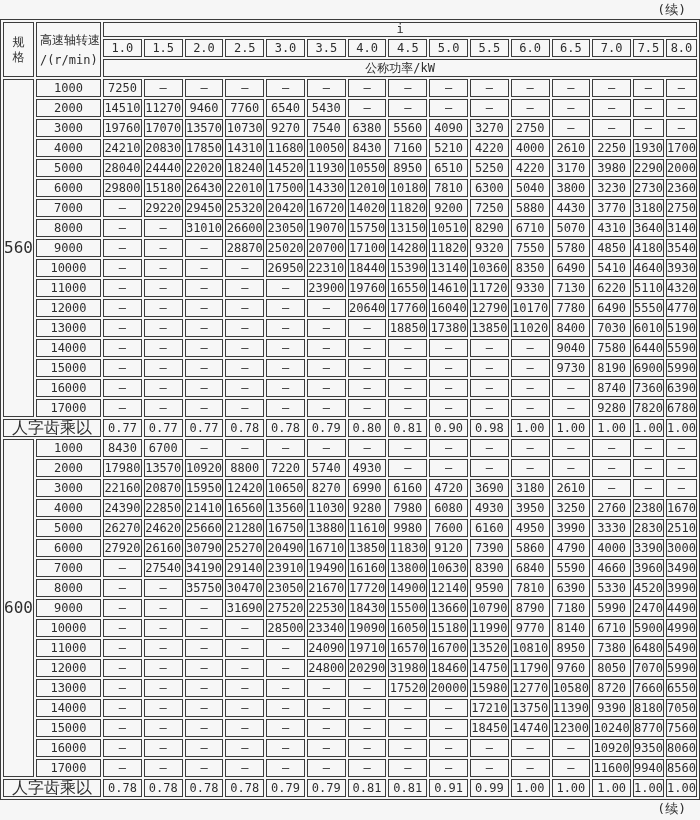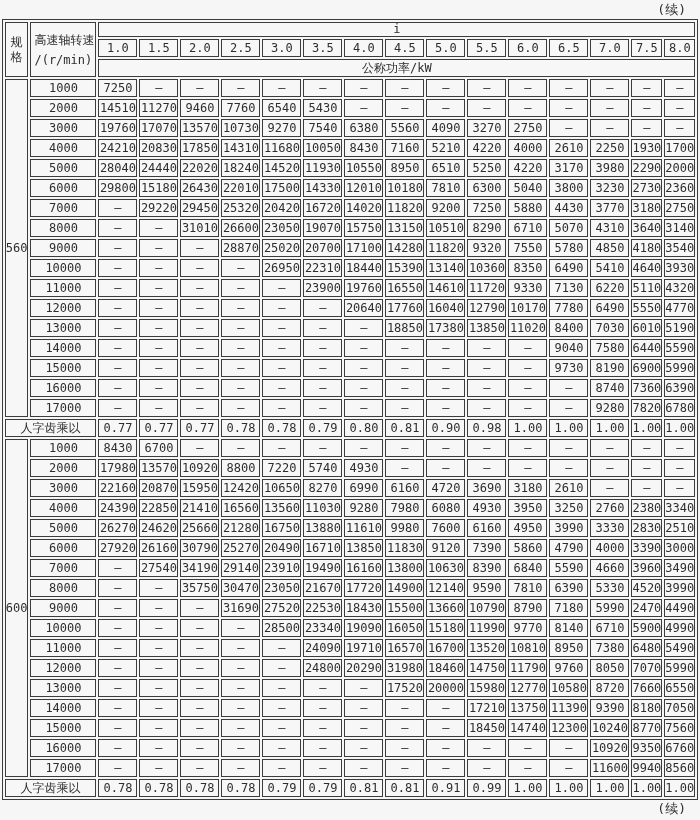--- a/index.html
+++ b/index.html
@@ -45,22 +45,22 @@
     font-size: 12px;
   }
   th.speed-h {
     white-space: pre-line;
     text-align: left;
     padding-left: 3px;
     line-height: 20px;
     font-size: 12px;
   }
   th.i-h { height: 13px; line-height: 13px; }
-  td.spec-cell { font-size: 12px; }
-  td.mult-label { font-size: 12px; }
+  td.spec-cell { font-size: 16px; }
+  td.mult-label { font-size: 16px; }
   td.val, td.speed-cell, th.ratio { font-size: 12px; }
 </style>
 </head>
 <body>
 
 <div>
   <div class="cont-note top">(续)</div>
 
   <table class="power-table">
     <colgroup id="cols">
@@ -501,21 +501,21 @@
           <td class="val">13560</td>
           <td class="val">11030</td>
           <td class="val">9280</td>
           <td class="val">7980</td>
           <td class="val">6080</td>
           <td class="val">4930</td>
           <td class="val">3950</td>
           <td class="val">3250</td>
           <td class="val">2760</td>
           <td class="val">2380</td>
-          <td class="val">3340</td>
+          <td class="val">1670</td>
         </tr>
         <tr>
           <td class="speed-cell">5000</td>
           <td class="val">26270</td>
           <td class="val">24620</td>
           <td class="val">25660</td>
           <td class="val">21280</td>
           <td class="val">16750</td>
           <td class="val">13880</td>
           <td class="val">11610</td>
@@ -717,21 +717,21 @@
           <td class="val">—</td>
           <td class="val">—</td>
           <td class="val">—</td>
           <td class="val">—</td>
           <td class="val">—</td>
           <td class="val">—</td>
           <td class="val">—</td>
           <td class="val">—</td>
           <td class="val">10920</td>
           <td class="val">9350</td>
-          <td class="val">6760</td>
+          <td class="val">8060</td>
         </tr>
         <tr>
           <td class="speed-cell">17000</td>
           <td class="val">—</td>
           <td class="val">—</td>
           <td class="val">—</td>
           <td class="val">—</td>
           <td class="val">—</td>
           <td class="val">—</td>
           <td class="val">—</td>

